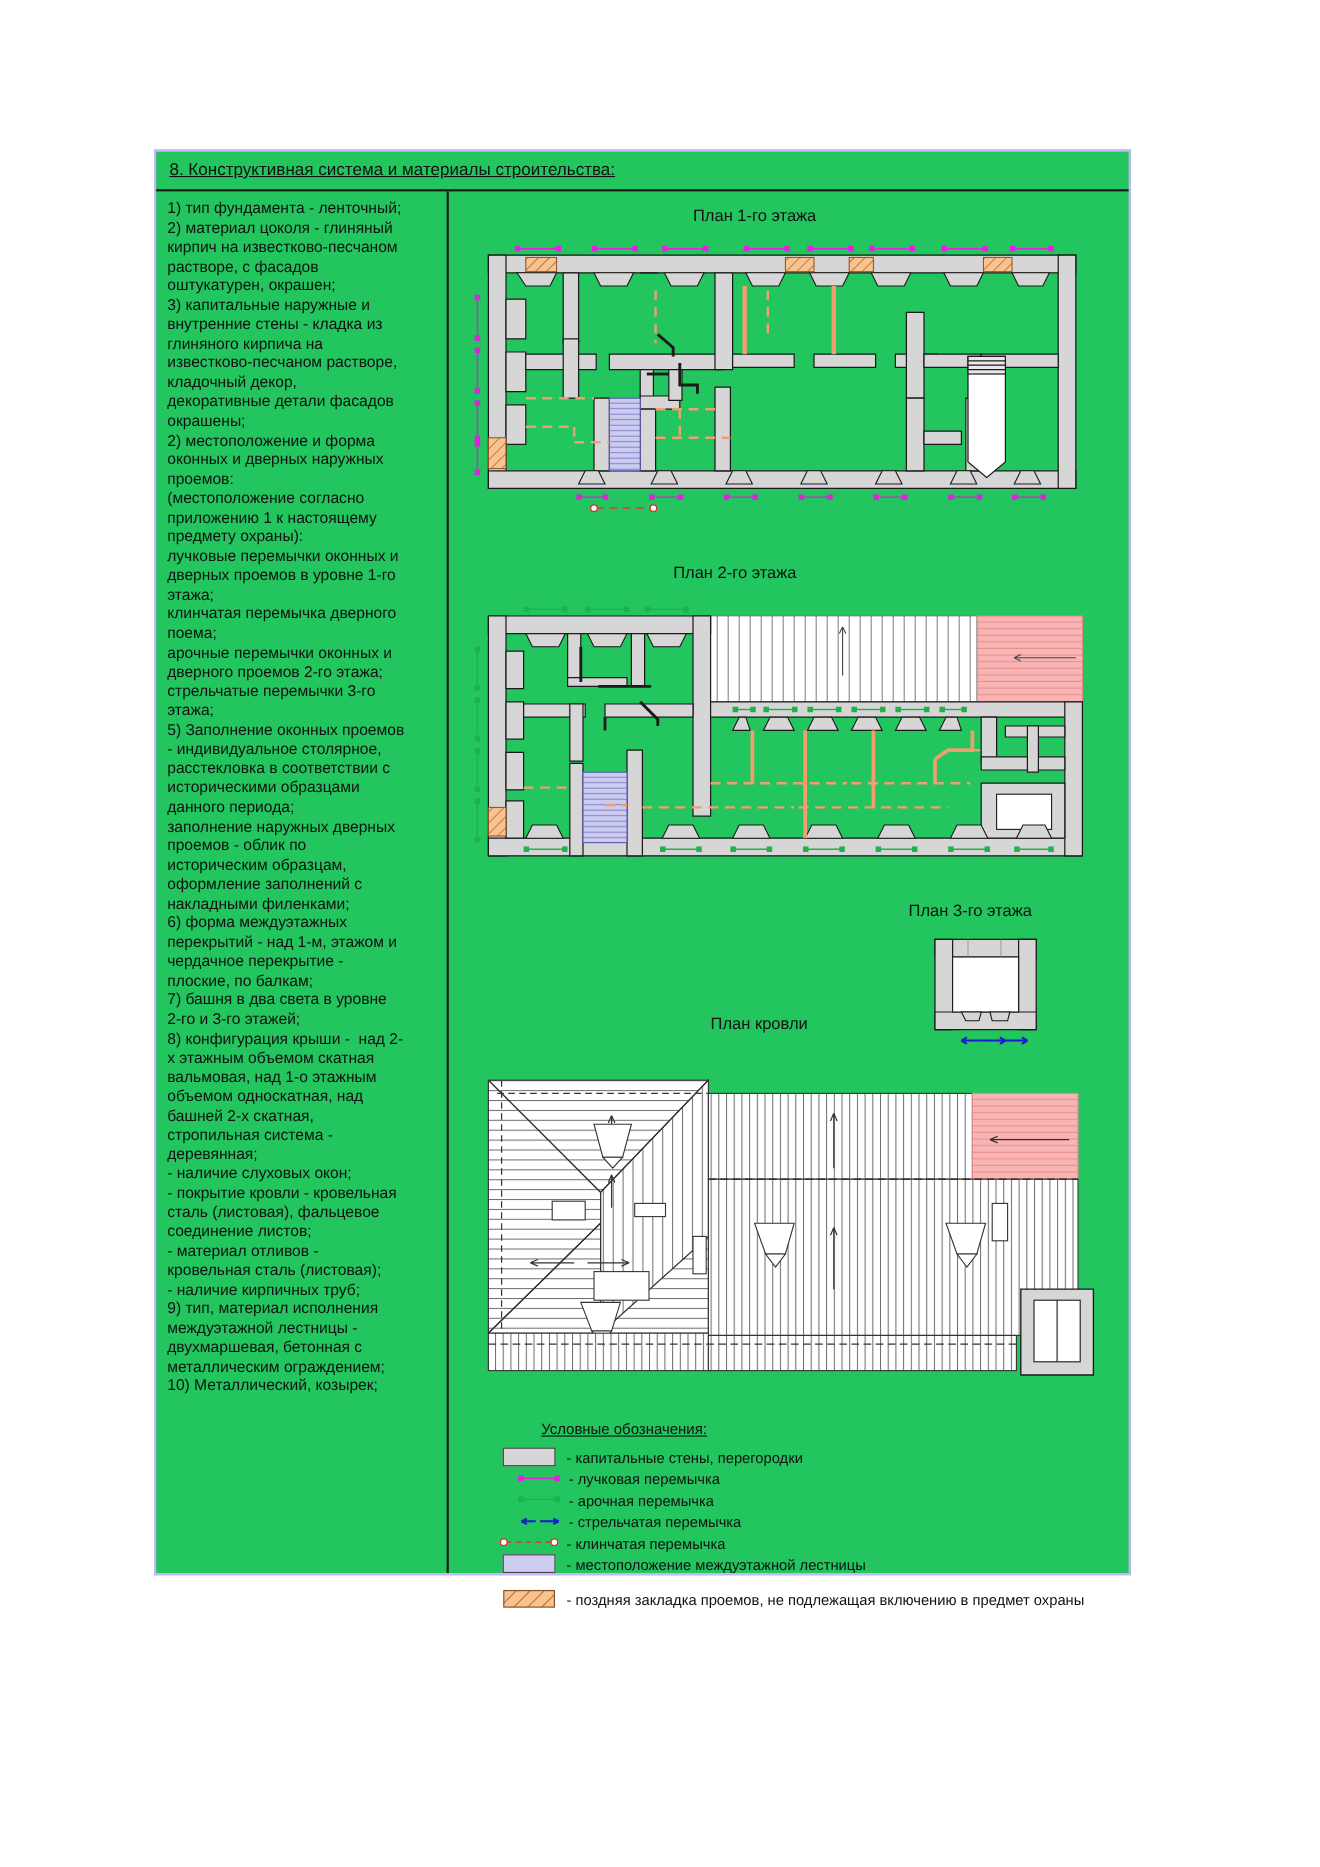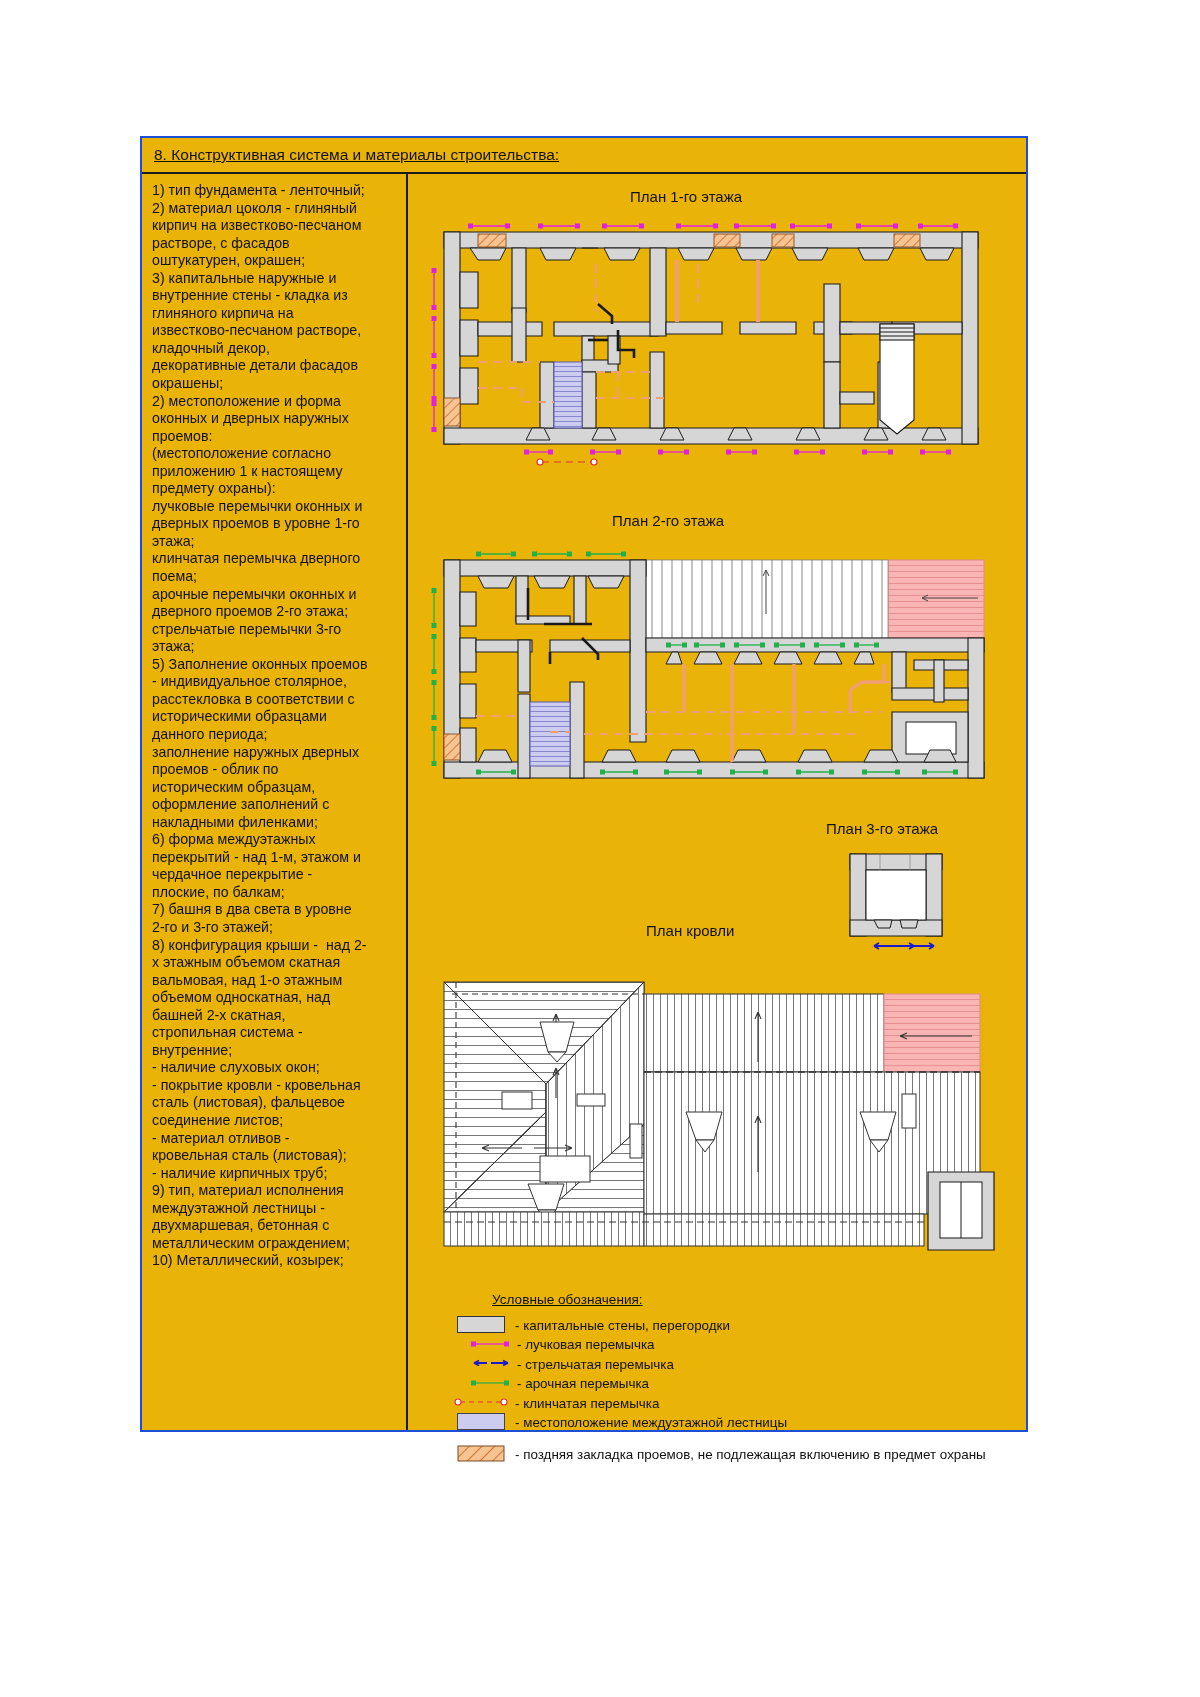--- a/index.html
+++ b/index.html
@@ -23,23 +23,23 @@
     height: 1697px;
     background: #ffffff;
   }
 
   .doc-frame {
     position: absolute;
     left: 140px;
     top: 136px;
     width: 888px;
     height: 1296px;
-    border: 2px solid #1d4ed8;
+    border: 2px solid #c4b5fd;
     box-sizing: border-box;
-    background: #eab308;
+    background: #22c55e;
   }
 
   
   .header-row {
     position: absolute;
     left: 0; top: 0;
     width: 100%;
     height: 36px;
     border-bottom: 2px solid #1b1b1b;
     box-sizing: border-box;
@@ -204,21 +204,21 @@
         <div class="spec-line">чердачное перекрытие -</div>
         <div class="spec-line">плоские, по балкам;</div>
         <div class="spec-line">7) башня в два света в уровне</div>
         <div class="spec-line">2-го и 3-го этажей;</div>
         <div class="spec-line">8) конфигурация крыши -  над 2-</div>
         <div class="spec-line">х этажным объемом скатная</div>
         <div class="spec-line">вальмовая, над 1-о этажным</div>
         <div class="spec-line">объемом односкатная, над</div>
         <div class="spec-line">башней 2-х скатная,</div>
         <div class="spec-line">стропильная система -</div>
-        <div class="spec-line">внутренние;</div>
+        <div class="spec-line">деревянная;</div>
         <div class="spec-line">- наличие слуховых окон;</div>
         <div class="spec-line">- покрытие кровли - кровельная</div>
         <div class="spec-line">сталь (листовая), фальцевое</div>
         <div class="spec-line">соединение листов;</div>
         <div class="spec-line">- материал отливов -</div>
         <div class="spec-line">кровельная сталь (листовая);</div>
         <div class="spec-line">- наличие кирпичных труб;</div>
         <div class="spec-line">9) тип, материал исполнения</div>
         <div class="spec-line">междуэтажной лестницы -</div>
         <div class="spec-line">двухмаршевая, бетонная с</div>
@@ -771,36 +771,36 @@
                 <rect x="3" y="3.5" width="5" height="5" fill="#e021e0"></rect>
                 <rect x="36" y="3.5" width="5" height="5" fill="#e021e0"></rect>
               </svg>
             </div>
             <div class="legend-text">- лучковая перемычка</div>
           </div>
 
           <div class="legend-row">
             <div class="legend-sym narrow">
               <svg width="44" height="12">
-                <path d="M6,6 L19,6 M6,6 L11,3.5 M6,6 L11,8.5" stroke="#1a1ad0" stroke-width="1.8" fill="none"></path>
-                <path d="M23,6 L40,6 M40,6 L35,3.5 M40,6 L35,8.5" stroke="#1a1ad0" stroke-width="1.8" fill="none"></path>
-              </svg>
-            </div>
-            <div class="legend-text">- стрельчатая перемычка</div>
-          </div>
-
-          <div class="legend-row">
-            <div class="legend-sym narrow">
-              <svg width="44" height="12">
                 <line x1="6" y1="6" x2="38" y2="6" stroke="#22b04a" stroke-width="1.2"></line>
                 <rect x="3" y="3.5" width="5" height="5" fill="#22b04a"></rect>
                 <rect x="36" y="3.5" width="5" height="5" fill="#22b04a"></rect>
               </svg>
             </div>
             <div class="legend-text">- арочная перемычка</div>
+          </div>
+
+          <div class="legend-row">
+            <div class="legend-sym narrow">
+              <svg width="44" height="12">
+                <path d="M6,6 L19,6 M6,6 L11,3.5 M6,6 L11,8.5" stroke="#1a1ad0" stroke-width="1.8" fill="none"></path>
+                <path d="M23,6 L40,6 M40,6 L35,3.5 M40,6 L35,8.5" stroke="#1a1ad0" stroke-width="1.8" fill="none"></path>
+              </svg>
+            </div>
+            <div class="legend-text">- стрельчатая перемычка</div>
           </div>
 
           <div class="legend-row">
             <div class="legend-sym">
               <svg width="60" height="12">
                 <line x1="9" y1="6" x2="51" y2="6" stroke="#e03030" stroke-width="1.1" stroke-dasharray="5 4"></line>
                 <circle cx="7" cy="6" r="3" fill="#fff" stroke="#e03030" stroke-width="1.1"></circle>
                 <circle cx="53" cy="6" r="3" fill="#fff" stroke="#e03030" stroke-width="1.1"></circle>
               </svg>
             </div>

